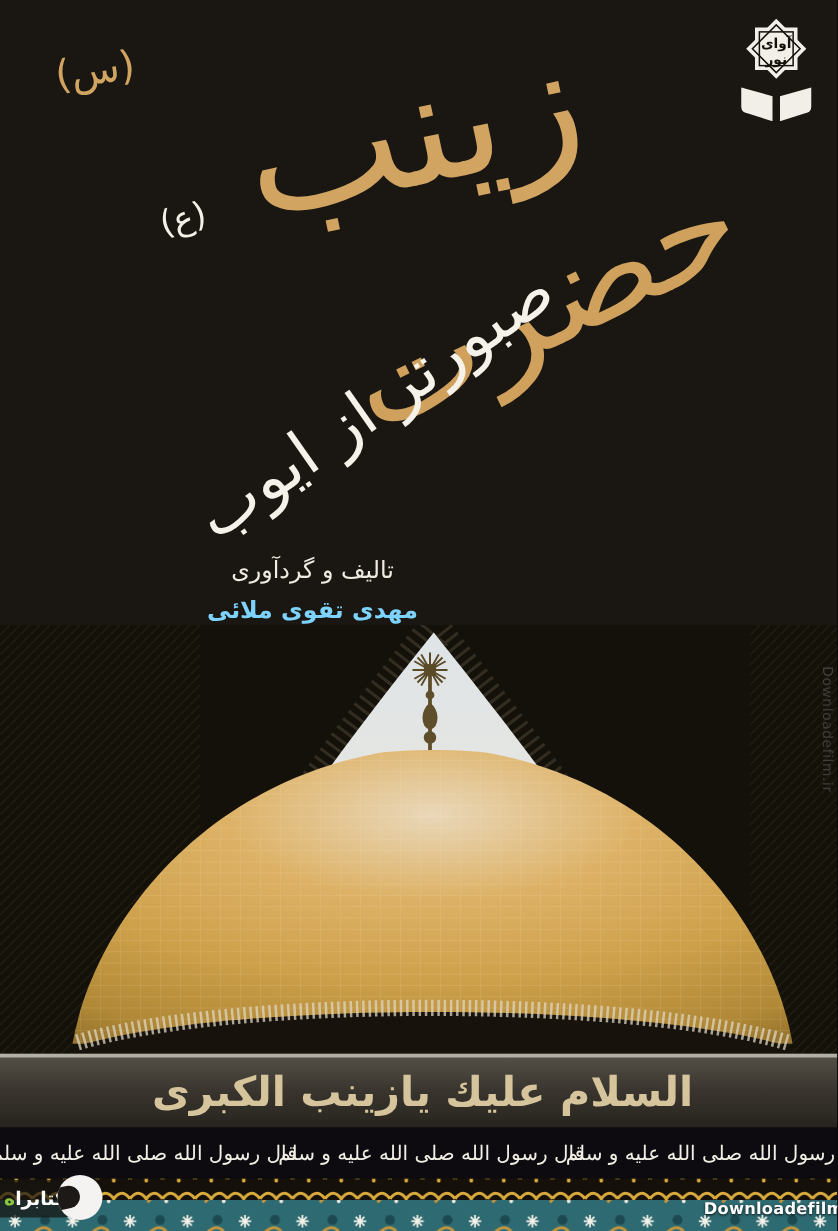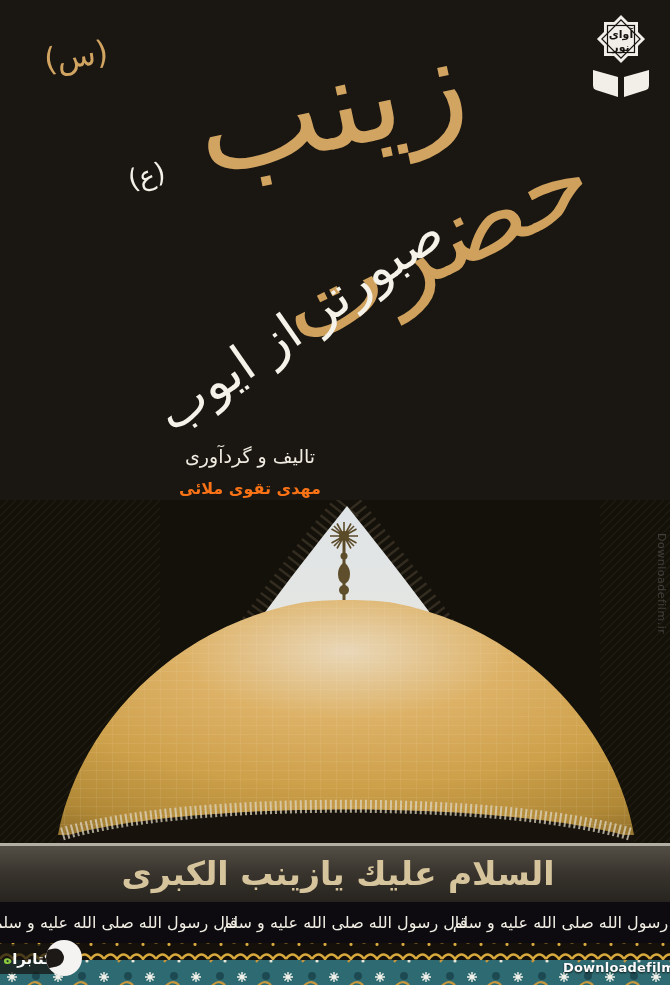--- a/index.html
+++ b/index.html
@@ -14,21 +14,21 @@
   .t-zeynab{left:150px; top:48px;  width:360px; text-align:center; font-size:116px; color:#d2a462;
             transform:rotate(-12deg) scale(1.15,1.08);}
   .t-ain   {left:128px; top:162px; font-size:27px;  color:#f4f1e8; transform:rotate(-14deg);}
   .t-hazrat{left:225px; top:198px; width:420px; text-align:center; font-size:92px; color:#cfa15d;
             transform:rotate(-26deg) scale(1.22,1.1);}
   .t-sub   {left:80px;  top:298px; width:440px; text-align:center; font-size:50px; color:#f5f2ea;
             transform:rotate(-35deg) scale(1.05,1);}
   
   .authors{position:absolute; left:85px; top:401px; width:330px; direction:rtl; text-align:center;margin-top:44px;}
   .authors .label{color:#f0ece2; font-size:19px; margin-bottom:7px;}
-  .authors .name{color:#f97316; font-size:16px; font-weight:bold; line-height:29px;}
+  .authors .name{color:#7dd3fc; font-size:19px; font-weight:bold; line-height:29px;}
   
   .pubLogo{position:absolute; right:13px; top:13px; width:72px; height:84px;}
   
   .photo{position:absolute; left:0; top:500px; width:670px; height:485px;}
   
   .wm-side{position:absolute; right:2px; top:533px; writing-mode:vertical-rl;
            font-size:11px; color:#413f3b; letter-spacing:.5px;}
   .wm-br{position:absolute; left:563px; top:960px; font-size:13px; font-weight:bold; color:#fdfdfd;
          text-shadow:0 1px 2px rgba(0,0,0,.85); letter-spacing:.2px;}
   .wm-ketabrah{position:absolute; left:0; top:944px; height:30px; width:56px;

